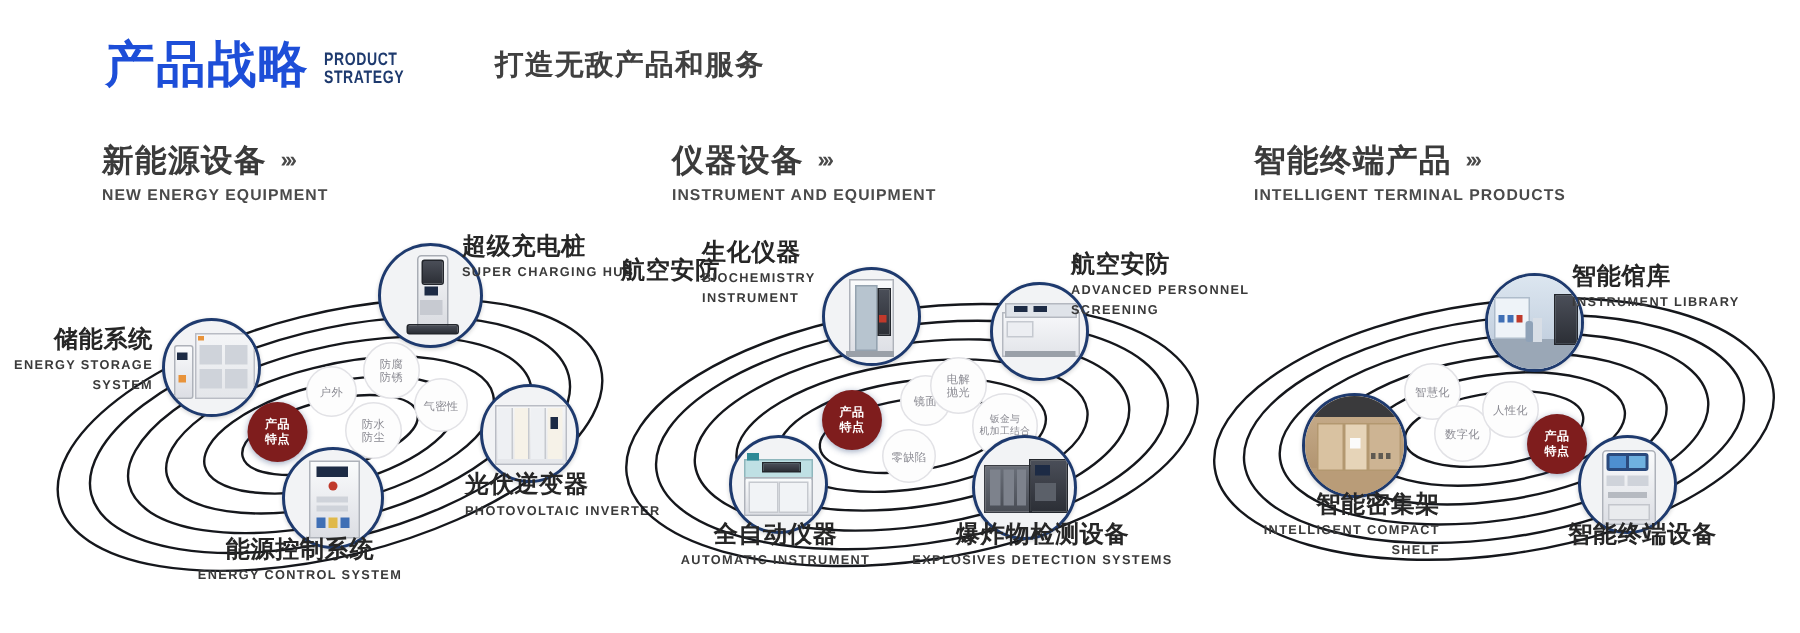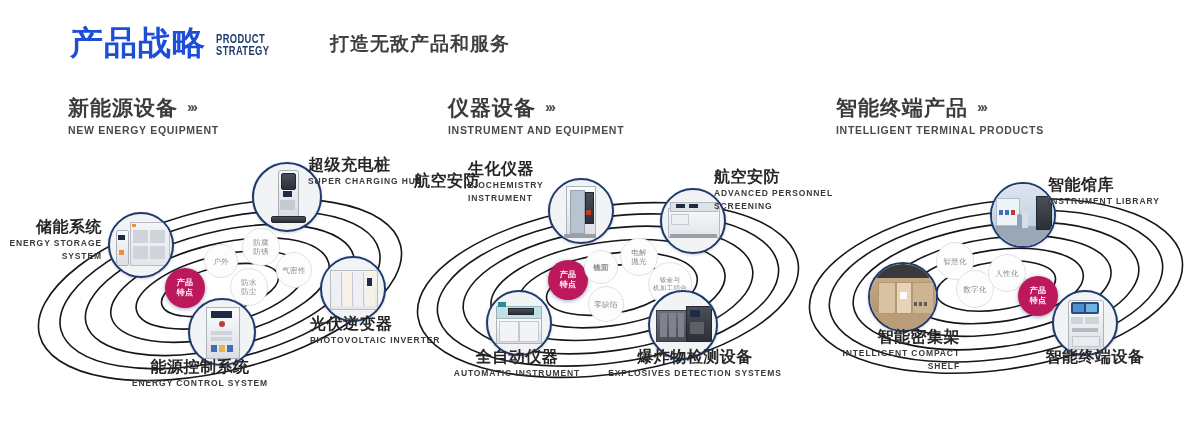--- a/index.html
+++ b/index.html
@@ -46,21 +46,21 @@
   .node .art{position:absolute;inset:0;}
 
   
   .feat{
     position:absolute;border-radius:50%;background:#fdfdfd;
     border:1px solid #e2e2e6;color:#8a8a92;
     display:flex;align-items:center;justify-content:center;text-align:center;
     font-size:7.5px;line-height:9px;letter-spacing:.3px;
   }
   .feat.core{
-    background:#be185d;border:none;color:#fff;font-weight:bold;font-size:8px;
+    background:#7f1d1d;border:none;color:#fff;font-weight:bold;font-size:8px;
     line-height:10px;box-shadow:0 1px 4px rgba(30,58,110,.45);
   }
 
   
   .cap{position:absolute;color:#2d2d2d;}
   .cap .cn{font-size:16px;font-weight:bold;letter-spacing:.5px;line-height:1.15;color:#262626;}
   .cap .en{font-size:8.5px;font-weight:bold;letter-spacing:.9px;line-height:1.25;color:#3a3a3a;margin-top:2px;}
   .cap.right{text-align:right;}
   .cap.center{text-align:center;}
 
@@ -235,21 +235,21 @@
         </g>
       </svg>
     </div>
 
     <div class="feat core" style="left:140px;top:110px;width:40px;height:40px;">
       <div>
         <div>产品</div>
         <div>特点</div>
       </div>
     </div>
-    <div class="feat" style="left:176px;top:100px;width:32px;height:32px;font-weight:bold;">
+    <div class="feat" style="left:192px;top:100px;width:32px;height:32px;">
       <span>镜面</span>
     </div>
     <div class="feat" style="left:212px;top:88px;width:36px;height:36px;">
       <div>
         <div>电解</div>
         <div>抛光</div>
       </div>
     </div>
     <div class="feat" style="left:240px;top:112px;width:42px;height:42px;font-size:6.5px;line-height:8px;">
       <div>

